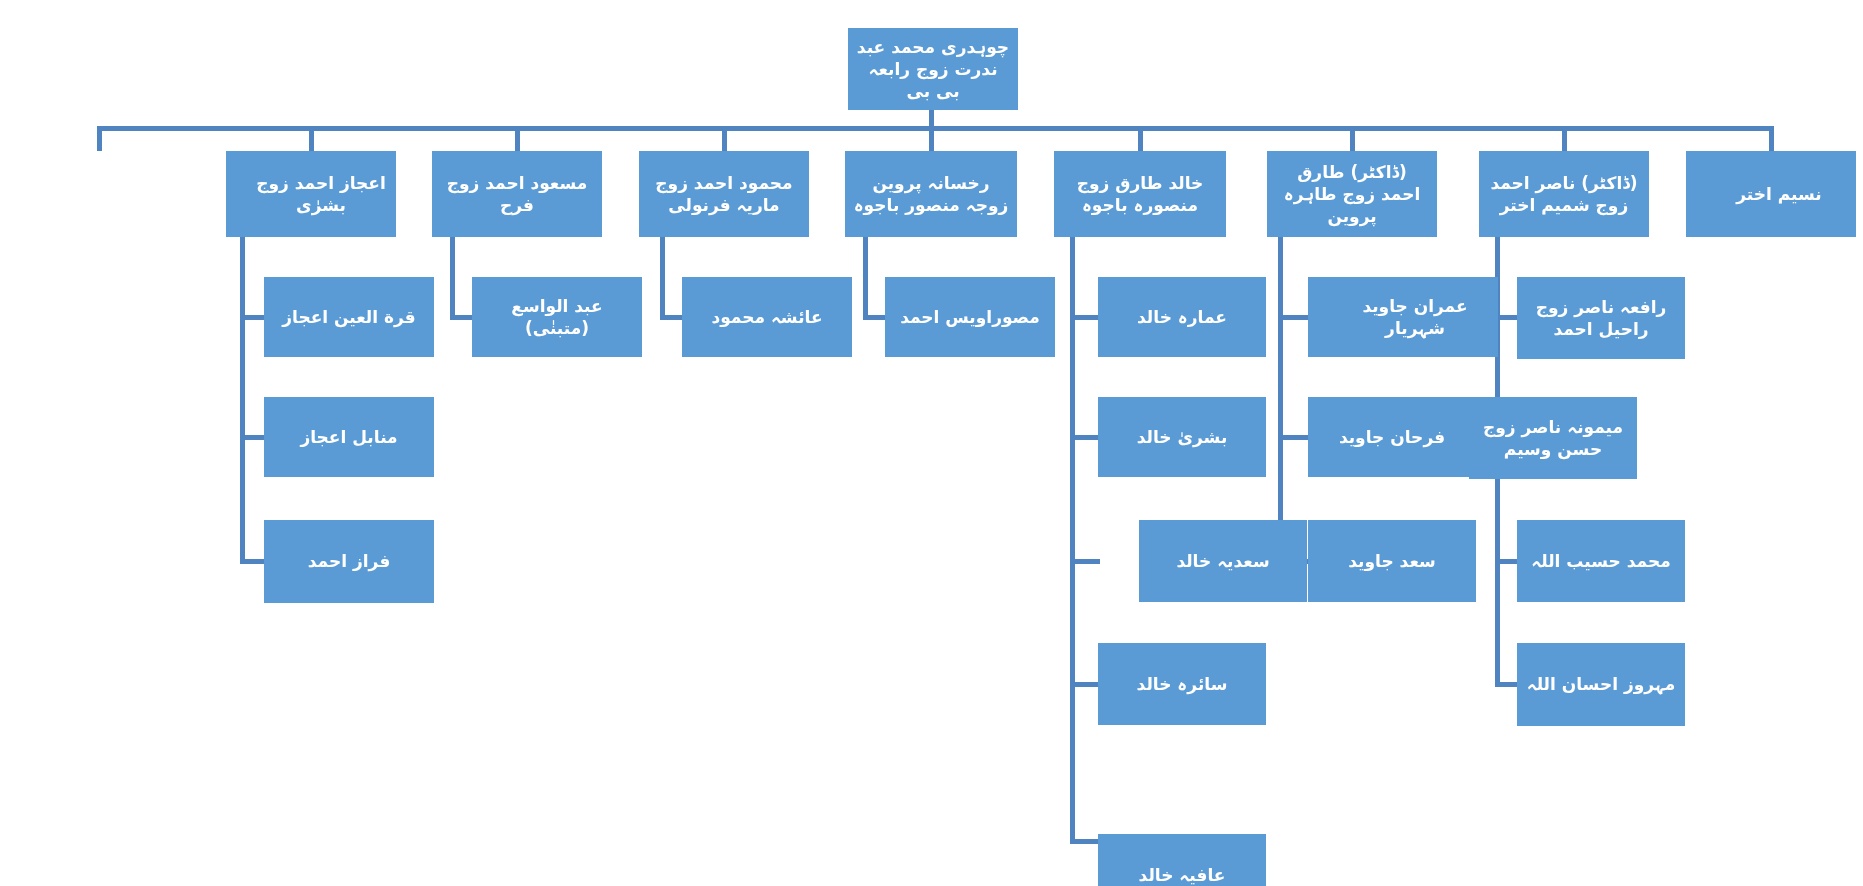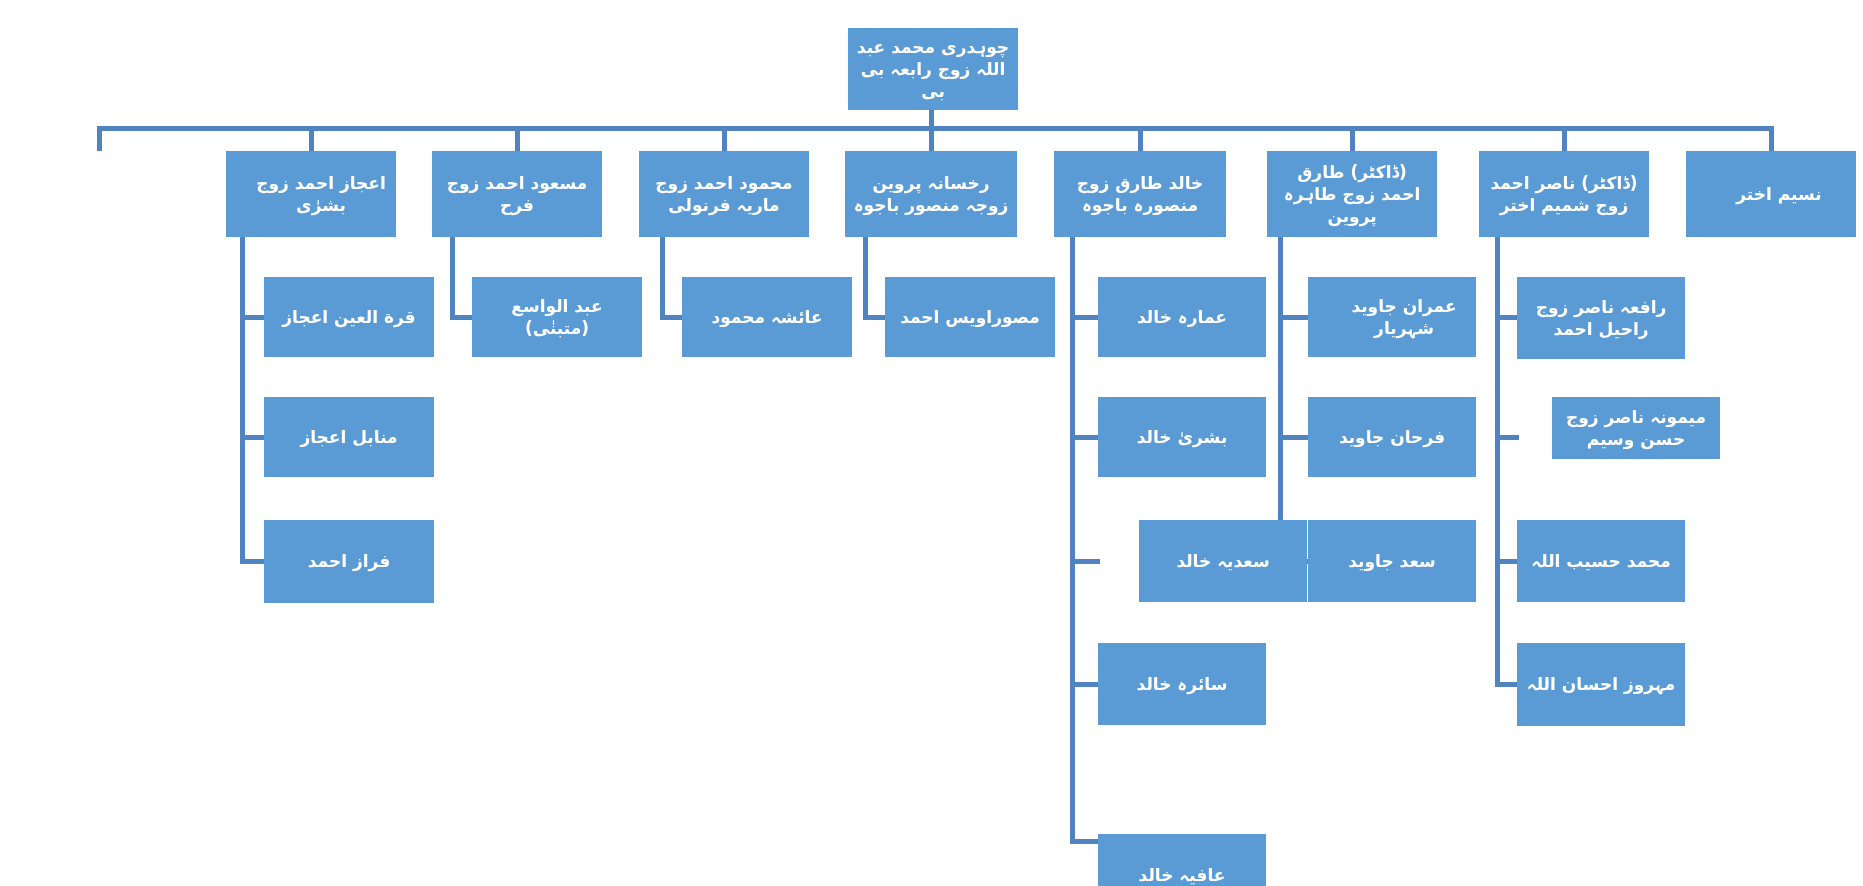--- a/index.html
+++ b/index.html
@@ -71,21 +71,21 @@
   <div class="line" style="left:1278px;top:315px;width:32px;height:5px;"></div>
   <div class="line" style="left:1278px;top:435px;width:32px;height:5px;"></div>
   <div class="line" style="left:1278px;top:559px;width:32px;height:5px;"></div>
 
   <div class="line" style="left:1495px;top:237px;width:5px;height:450px;"></div>
   <div class="line" style="left:1495px;top:315px;width:24px;height:5px;"></div>
   <div class="line" style="left:1495px;top:435px;width:24px;height:5px;"></div>
   <div class="line" style="left:1495px;top:559px;width:24px;height:5px;"></div>
   <div class="line" style="left:1495px;top:682px;width:24px;height:5px;"></div>
 
-  <div class="node" style="left:848px;top:28px;width:170px;height:82px;">چوہدری محمد عبد اللہ زوج رابعہ بی بی</div>
+  <div class="node" style="left:848px;top:28px;width:170px;height:82px;">چوہدری محمد عبد ندرت زوج رابعہ بی بی</div>
 
   <div class="node" style="left:226px;top:151px;width:170px;height:86px;padding-left:28px;">اعجاز احمد زوج بشرٰی</div>
   <div class="node" style="left:432px;top:151px;width:170px;height:86px;">مسعود احمد زوج فرح</div>
   <div class="node" style="left:639px;top:151px;width:170px;height:86px;">محمود احمد زوج ماریہ فرنولی</div>
   <div class="node" style="left:845px;top:151px;width:172px;height:86px;">رخسانہ پروین زوجہ منصور باجوہ</div>
   <div class="node" style="left:1054px;top:151px;width:172px;height:86px;">خالد طارق زوج منصورہ باجوہ</div>
   <div class="node" style="left:1267px;top:151px;width:170px;height:86px;">(ڈاکٹر) طارق احمد زوج طاہرہ پروین</div>
   <div class="node" style="left:1479px;top:151px;width:170px;height:86px;">(ڈاکٹر) ناصر احمد زوج شمیم اختر</div>
   <div class="node" style="left:1686px;top:151px;width:170px;height:86px;padding-left:24px;">نسیم اختر</div>
 
@@ -98,22 +98,22 @@
   <div class="node" style="left:682px;top:277px;width:170px;height:80px;">عائشہ محمود</div>
 
   <div class="node" style="left:885px;top:277px;width:170px;height:80px;">مصوراویس احمد</div>
 
   <div class="node" style="left:1098px;top:277px;width:168px;height:80px;">عمارہ خالد</div>
   <div class="node" style="left:1098px;top:397px;width:168px;height:80px;">بشریٰ خالد</div>
   <div class="node" style="left:1139px;top:520px;width:168px;height:82px;">سعدیہ خالد</div>
   <div class="node" style="left:1098px;top:643px;width:168px;height:82px;">سائرہ خالد</div>
   <div class="node" style="left:1098px;top:800px;width:168px;height:83px;margin-top:34px;">عافیہ خالد</div>
 
-  <div class="node" style="left:1308px;top:277px;width:168px;height:80px;padding-left:32px;">عمران جاوید شہریار</div>
+  <div class="node" style="left:1308px;top:277px;width:190px;height:80px;padding-left:32px;">عمران جاوید شہریار</div>
   <div class="node" style="left:1308px;top:397px;width:168px;height:80px;">فرحان جاوید</div>
   <div class="node" style="left:1308px;top:520px;width:168px;height:82px;">سعد جاوید</div>
 
   <div class="node" style="left:1517px;top:277px;width:168px;height:82px;">رافعہ ناصر زوج راحیل احمد</div>
-  <div class="node" style="left:1552px;top:397px;width:168px;height:62px;">میمونہ ناصر زوج حسن وسیم</div>
+  <div class="node" style="left:1469px;top:397px;width:168px;height:82px;">میمونہ ناصر زوج حسن وسیم</div>
   <div class="node" style="left:1517px;top:520px;width:168px;height:82px;">محمد حسیب اللہ</div>
   <div class="node" style="left:1517px;top:643px;width:168px;height:83px;">مہروز احسان اللہ</div>
 
 </div>
 
 </body></html>

